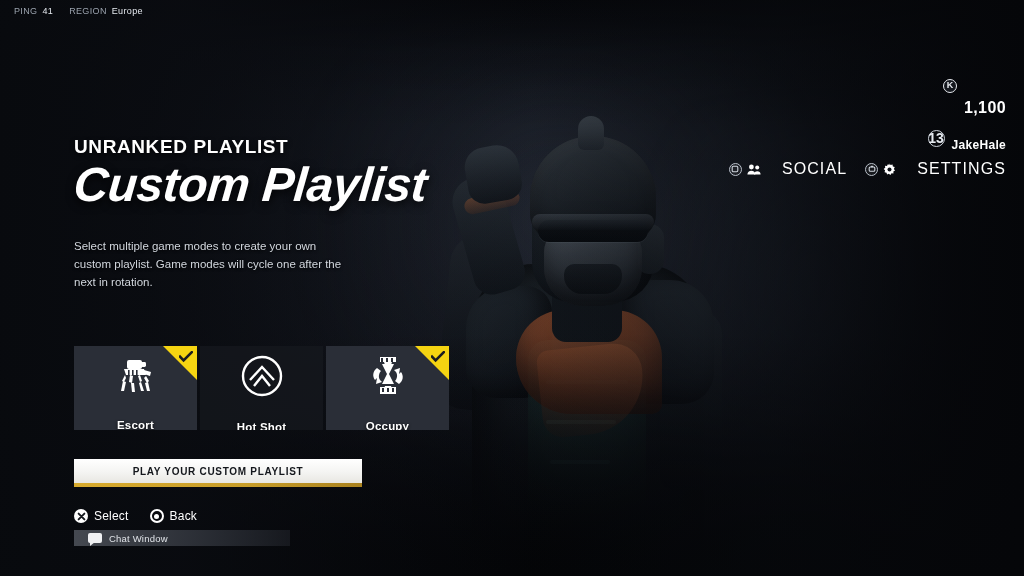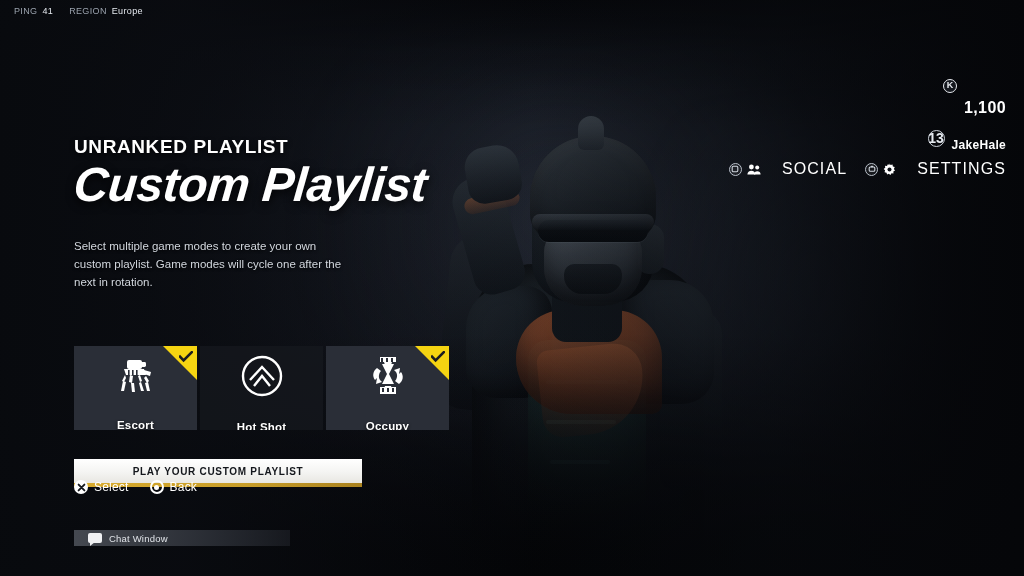--- a/index.html
+++ b/index.html
@@ -254,21 +254,21 @@
   
   .play-wrap { position:absolute; left:74px; top:459px; width:288px; cursor:pointer; }
   .play-btn {
     height:24px; background:linear-gradient(180deg,#ffffff 0%,#f4f4f2 55%,#e8e7e2 100%);
     display:flex; align-items:center; justify-content:center;
     font-size:10px; font-weight:bold; color:#14171c; letter-spacing:.7px;
   }
   .play-underline { height:4px; background:linear-gradient(90deg,#d8ab2e 0%,#c79d29 60%,#a9821f 100%); }
 
   
-  .bottom { position:absolute; left:74px; top:480px; display:flex; align-items:flex-start; gap:21px; }
+  .bottom { position:absolute; left:74px; top:509px; display:flex; align-items:flex-start; gap:21px; }
   .bp { display:flex; align-items:center; gap:6px; cursor:pointer; }
   .bp-circle {
     width:14px; height:14px; border-radius:50%; background:#fff;
     display:flex; align-items:center; justify-content:center;
   }
   .bp-ring {
     width:14px; height:14px; border-radius:50%;
     border:2px solid #fff; display:flex; align-items:center; justify-content:center;
   }
   .bp-ring i { width:5px; height:5px; border-radius:50%; background:#fff; display:block; }

